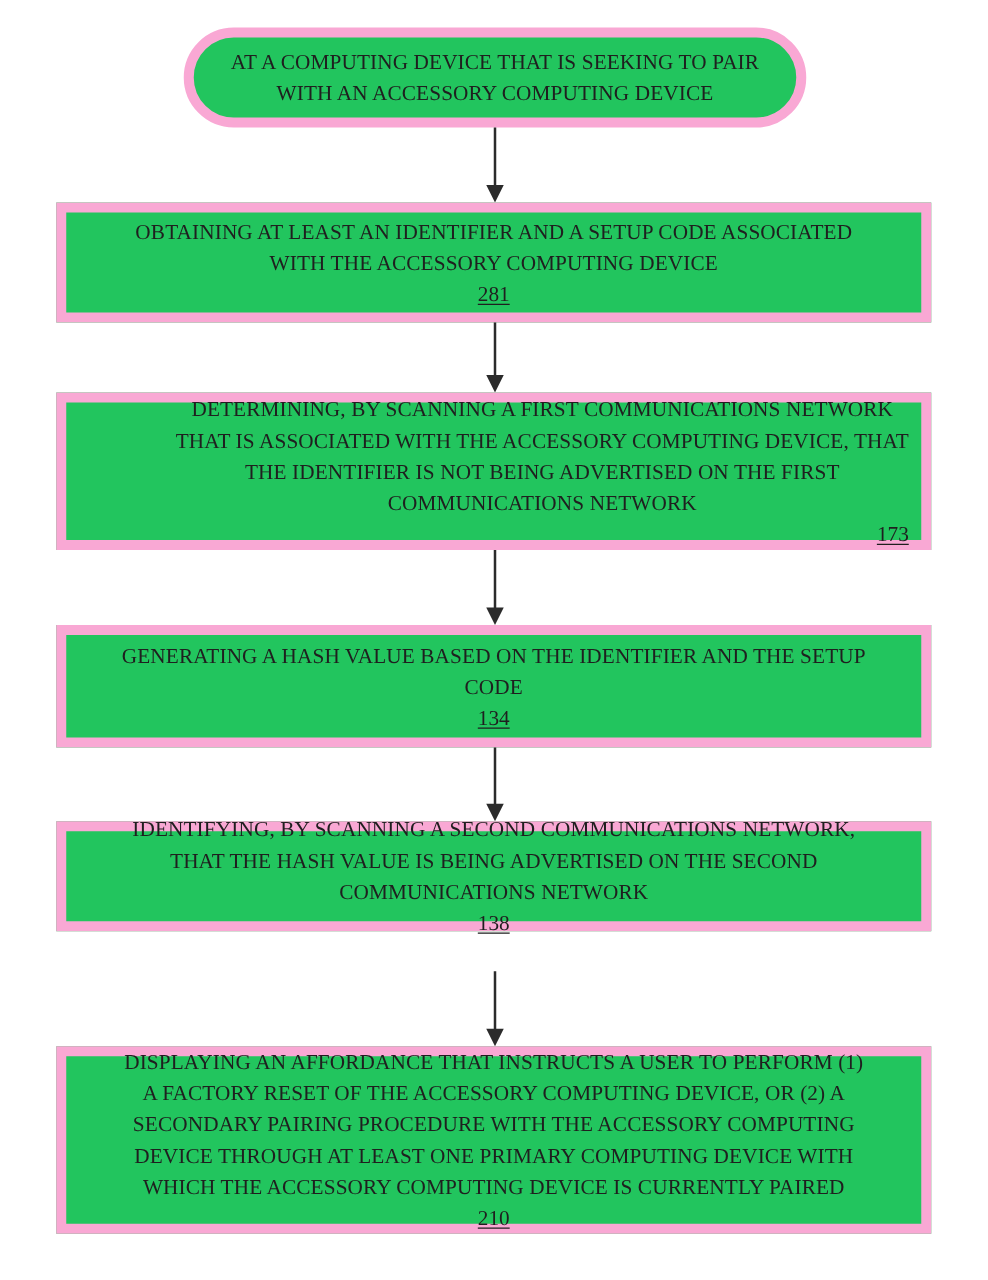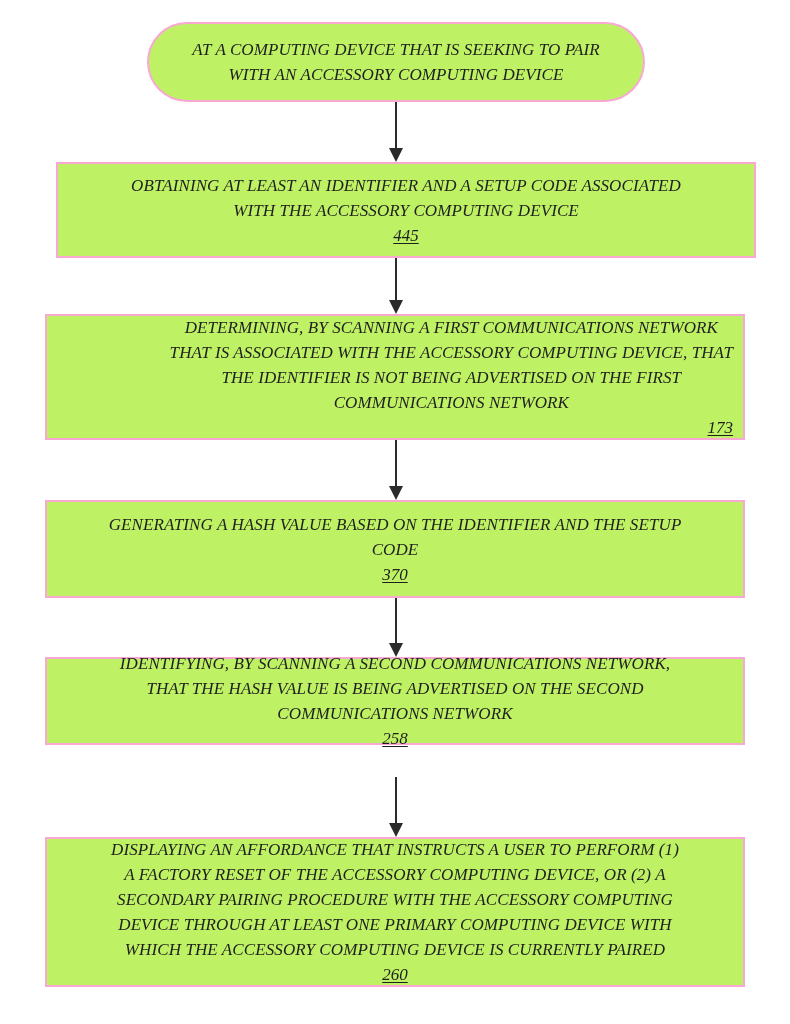--- a/index.html
+++ b/index.html
@@ -11,29 +11,28 @@
     position: relative;
     width: 790px;
     height: 1024px;
     background: #ffffff;
     font-family: "Liberation Serif", "DejaVu Serif", serif;
     color: #1f1f1f;
   }
   .node {
     position: absolute;
     box-sizing: border-box;
-    border: 2px solid #f9a8d4;
-    background: #bef264;
+    border: 8px solid #f9a8d4;
+    background: #22c55e;
     display: flex;
     flex-direction: column;
     align-items: center;
     justify-content: center;
     text-align: center;
     padding: 2px 10px;
-    font-style: italic;
   }
   .node.terminal {
     border-radius: 42px;
   }
   .node-text {
     white-space: pre-line;
     font-size: 17px;
     line-height: 25px;
     letter-spacing: 0.1px;
   }
@@ -60,21 +59,21 @@
     left: 0;
     bottom: 0;
     width: 0;
     height: 0;
     border-left: 7px solid transparent;
     border-right: 7px solid transparent;
     border-top: 14px solid #2b2b2b;
   }
   
   #node-start { left: 147px; top: 22px;  width: 498px; height: 80px; }
-  #node-252   { left: 56px;  top: 162px; width: 700px; height: 96px; }
+  #node-252   { left: 45px;  top: 162px; width: 700px; height: 96px; }
   #node-254   { left: 45px;  top: 314px; width: 700px; height: 126px; align-items: flex-end; }
   #node-256   { left: 45px;  top: 500px; width: 700px; height: 98px; }
   #node-258   { left: 45px;  top: 657px; width: 700px; height: 88px; }
   #node-260   { left: 45px;  top: 837px; width: 700px; height: 150px; }
   #arrow-1 { left: 396px; top: 102px; height: 60px; }
   #arrow-1 .arrow-line { height: 48px; }
   #arrow-2 { left: 396px; top: 258px; height: 56px; }
   #arrow-2 .arrow-line { height: 44px; }
   #arrow-3 { left: 396px; top: 440px; height: 60px; }
   #arrow-3 .arrow-line { height: 48px; }
@@ -94,21 +93,21 @@
   </div>
 
   <div class="arrow" id="arrow-1">
     <div class="arrow-line"></div>
     <div class="arrow-head"></div>
   </div>
 
   <div class="node" id="node-252">
     <div class="node-text">OBTAINING AT LEAST AN IDENTIFIER AND A SETUP CODE ASSOCIATED
 WITH THE ACCESSORY COMPUTING DEVICE</div>
-    <div class="node-ref">445</div>
+    <div class="node-ref">281</div>
   </div>
 
   <div class="arrow" id="arrow-2">
     <div class="arrow-line"></div>
     <div class="arrow-head"></div>
   </div>
 
   <div class="node" id="node-254">
     <div class="node-text">DETERMINING, BY SCANNING A FIRST COMMUNICATIONS NETWORK
 THAT IS ASSOCIATED WITH THE ACCESSORY COMPUTING DEVICE, THAT
@@ -118,42 +117,42 @@
   </div>
 
   <div class="arrow" id="arrow-3">
     <div class="arrow-line"></div>
     <div class="arrow-head"></div>
   </div>
 
   <div class="node" id="node-256">
     <div class="node-text">GENERATING A HASH VALUE BASED ON THE IDENTIFIER AND THE SETUP
 CODE</div>
-    <div class="node-ref">370</div>
+    <div class="node-ref">134</div>
   </div>
 
   <div class="arrow" id="arrow-4">
     <div class="arrow-line"></div>
     <div class="arrow-head"></div>
   </div>
 
   <div class="node" id="node-258">
     <div class="node-text">IDENTIFYING, BY SCANNING A SECOND COMMUNICATIONS NETWORK,
 THAT THE HASH VALUE IS BEING ADVERTISED ON THE SECOND
 COMMUNICATIONS NETWORK</div>
-    <div class="node-ref">258</div>
+    <div class="node-ref">138</div>
   </div>
 
   <div class="arrow" id="arrow-5">
     <div class="arrow-line"></div>
     <div class="arrow-head"></div>
   </div>
 
   <div class="node" id="node-260">
     <div class="node-text">DISPLAYING AN AFFORDANCE THAT INSTRUCTS A USER TO PERFORM (1)
 A FACTORY RESET OF THE ACCESSORY COMPUTING DEVICE, OR (2) A
 SECONDARY PAIRING PROCEDURE WITH THE ACCESSORY COMPUTING
 DEVICE THROUGH AT LEAST ONE PRIMARY COMPUTING DEVICE WITH
 WHICH THE ACCESSORY COMPUTING DEVICE IS CURRENTLY PAIRED</div>
-    <div class="node-ref">260</div>
+    <div class="node-ref">210</div>
   </div>
 
 </div>
 
 </body></html>

